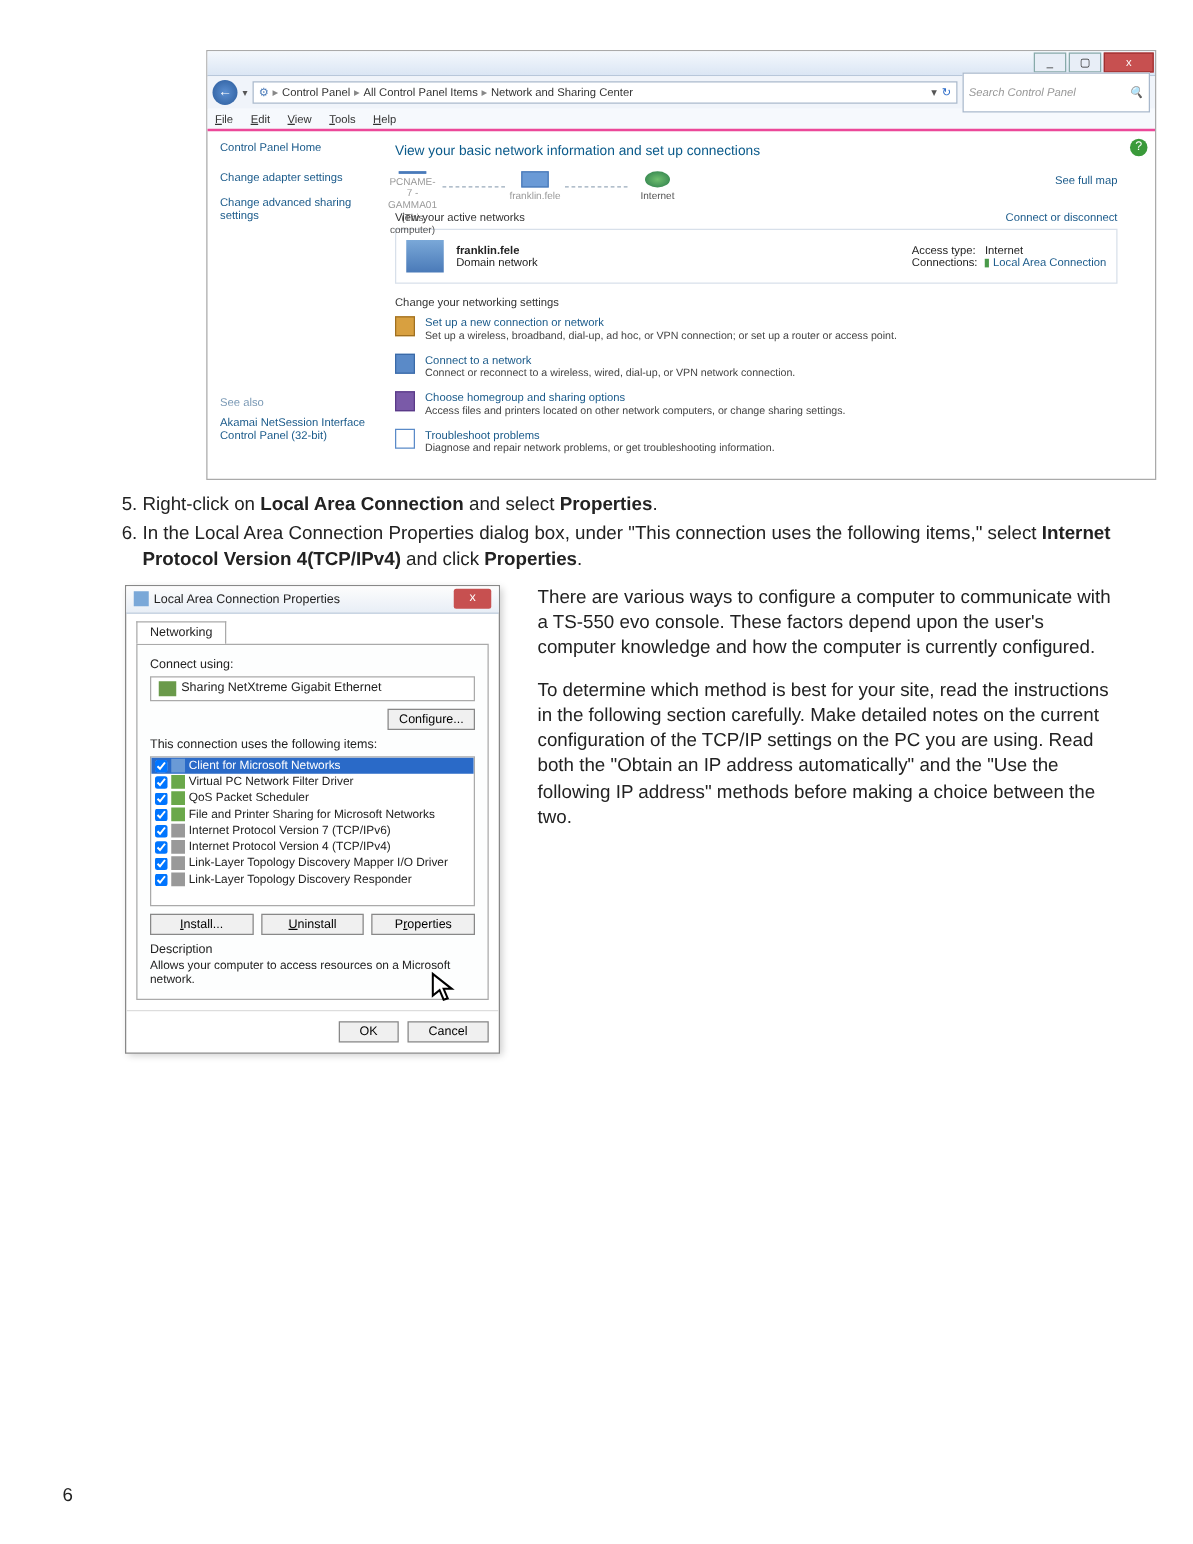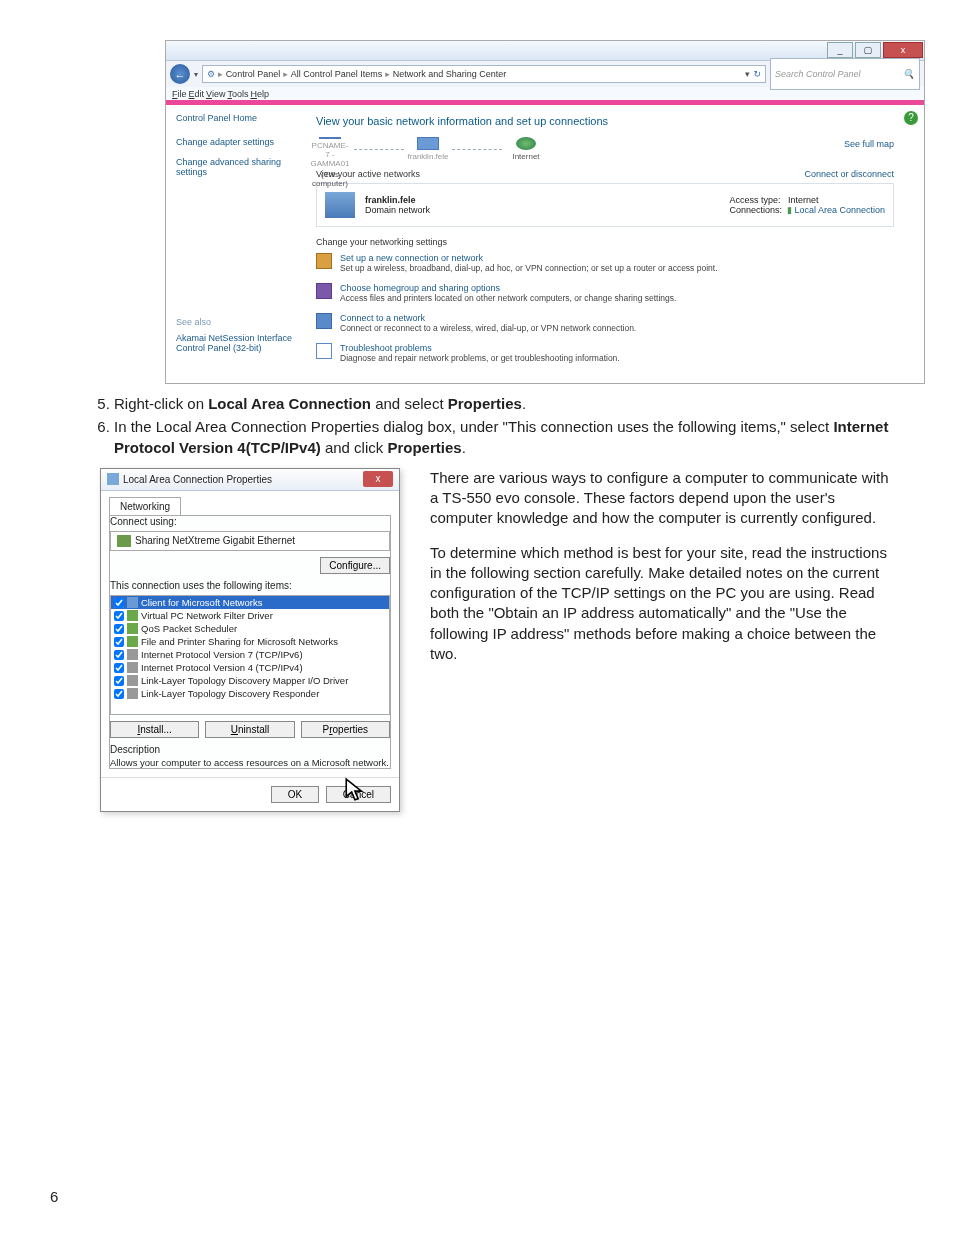--- a/index.html
+++ b/index.html
@@ -35,21 +35,21 @@
     display: flex;
     align-items: center;
     padding: 2px 4px;
     gap: 4px;
   }
   .navcircle { width: 20px; height: 20px; border-radius: 50%; background: radial-gradient(#5b8fd1, #2a5a9a); display: flex; align-items: center; justify-content: center; color: #fff; font-size: 11px; }
   .addrbox { flex: 1; background: #fff; border: 1px solid #a8b8cc; height: 18px; display: flex; align-items: center; padding: 0 4px; font-size: 9px; color: #333; }
   .addrbox .sep { color: #888; margin: 0 3px; }
   .searchbox { width: 150px; background: #fff; border: 1px solid #a8b8cc; height: 32px; display: flex; align-items: center; padding: 0 4px; font-size: 9px; color: #999; font-style: italic; }
   .searchicon { margin-left: auto; color: #4a7ab8; }
-  .menubar { height: 18px; background: #f6f9fd; padding: 0 6px; display: flex; gap: 2px; font-size: 9px; color: #333; align-items: center; border-bottom: 5px solid #ec4899; }
+  .menubar { height: 18px; background: #f6f9fd; padding: 0 6px; display: flex; gap: 14px; font-size: 9px; color: #333; align-items: center; border-bottom: 2px solid #ec4899; }
   .menubar span u { text-decoration: underline; }
   .cpbody { display: flex; }
   .cpsidebar { width: 140px; padding: 8px 10px; font-size: 9px; }
   .cpsidebar .homelink { color: #1a5a8a; margin-bottom: 14px; }
   .cpsidebar .sidelink { color: #1a5a8a; margin-bottom: 10px; }
   .cpsidebar .seealso { color: #7a99b5; margin-top: 140px; font-size: 9px; }
   .cpsidebar .seelink { color: #1a5a8a; margin-top: 6px; }
   .cpmain { flex: 1; padding: 10px 30px 10px 10px; position: relative; }
   .helpicon { position: absolute; top: 6px; right: 6px; width: 14px; height: 14px; border-radius: 50%; background: #3a9a3a; color: #fff; font-size: 10px; text-align: center; line-height: 14px; }
   .cpmain h4 { color: #0a5a8a; font-weight: normal; font-size: 11px; margin: 0 0 10px 0; }
@@ -89,21 +89,21 @@
     background: #fff;
     border: 1px solid #888;
     box-shadow: 2px 2px 6px rgba(0,0,0,0.2);
     position: relative;
   }
   .dialog .dtitlebar { height: 22px; background: linear-gradient(#fdfdfd, #e8eef6); display: flex; align-items: center; padding: 0 6px; border-bottom: 1px solid #b8c7da; }
   .dtitlebar .smicon { width: 12px; height: 12px; background: #7aa8d8; margin-right: 4px; }
   .dtitlebar .closex { margin-left: auto; width: 30px; height: 16px; background: #c75050; color: #fff; text-align: center; line-height: 16px; font-size: 10px; border-radius: 2px; }
   .tabstrip { padding: 6px 8px 0 8px; }
   .tab { display: inline-block; padding: 3px 10px; border: 1px solid #aaa; border-bottom: none; background: #fff; font-size: 10px; }
-  .tabpanel { border: 1px solid #aaa; margin: 0 8px 8px 8px; background: #fdfefe; }
+  .tabpanel { border: 1px solid #aaa; margin: 0 8px 8px 8px; padding: 10px; background: #fdfefe; }
   .tabpanel label { font-size: 10px; }
   .adapterbox { border: 1px solid #aaa; padding: 3px 6px; margin: 4px 0 6px 0; display: flex; align-items: center; gap: 4px; background: #fff; }
   .adapterbox .aicon { width: 14px; height: 12px; background: #6a9a4a; }
   .cfgbtn { float: right; padding: 2px 8px; border: 1px solid #888; background: #f0f0f0; font-size: 10px; margin-bottom: 6px; }
   .itemslist { border: 1px solid #aaa; height: 120px; overflow: hidden; background: #fff; margin-top: 4px; }
   .itemslist .itm { display: flex; align-items: flex-end; gap: 3px; padding: 1px 3px; font-size: 9.5px; white-space: nowrap; }
   .itm input[type="checkbox"] { width: 10px; height: 10px; margin: 0; }
   .itm .typeicon { width: 11px; height: 11px; background: #6a9ad6; flex-shrink: 0; }
   .itm .typeicon.g { background: #6aa84a; }
   .itm.sel { background: #2a6ac8; color: #fff; }
@@ -213,31 +213,31 @@
       </div>
       <div class="sectionlabel">Change your networking settings</div>
       <div class="settingsitem">
         <div class="sicon wiz"></div>
         <div>
             <div class="title">Set up a new connection or network</div>
             <div class="desc">Set up a wireless, broadband, dial-up, ad hoc, or VPN connection; or set up a router or access point.</div>
           </div>
       </div>
       <div class="settingsitem">
+        <div class="sicon net"></div>
+        <div>
+            <div class="title">Connect to a network</div>
+            <div class="desc">Connect or reconnect to a wireless, wired, dial-up, or VPN network connection.</div>
+          </div>
+      </div>
+      <div class="settingsitem">
         <div class="sicon home"></div>
         <div>
             <div class="title">Choose homegroup and sharing options</div>
             <div class="desc">Access files and printers located on other network computers, or change sharing settings.</div>
-          </div>
-      </div>
-      <div class="settingsitem">
-        <div class="sicon net"></div>
-        <div>
-            <div class="title">Connect to a network</div>
-            <div class="desc">Connect or reconnect to a wireless, wired, dial-up, or VPN network connection.</div>
           </div>
       </div>
       <div class="settingsitem">
         <div class="sicon diag"></div>
         <div>
             <div class="title">Troubleshoot problems</div>
             <div class="desc">Diagnose and repair network problems, or get troubleshooting information.</div>
           </div>
       </div>
     </div>

